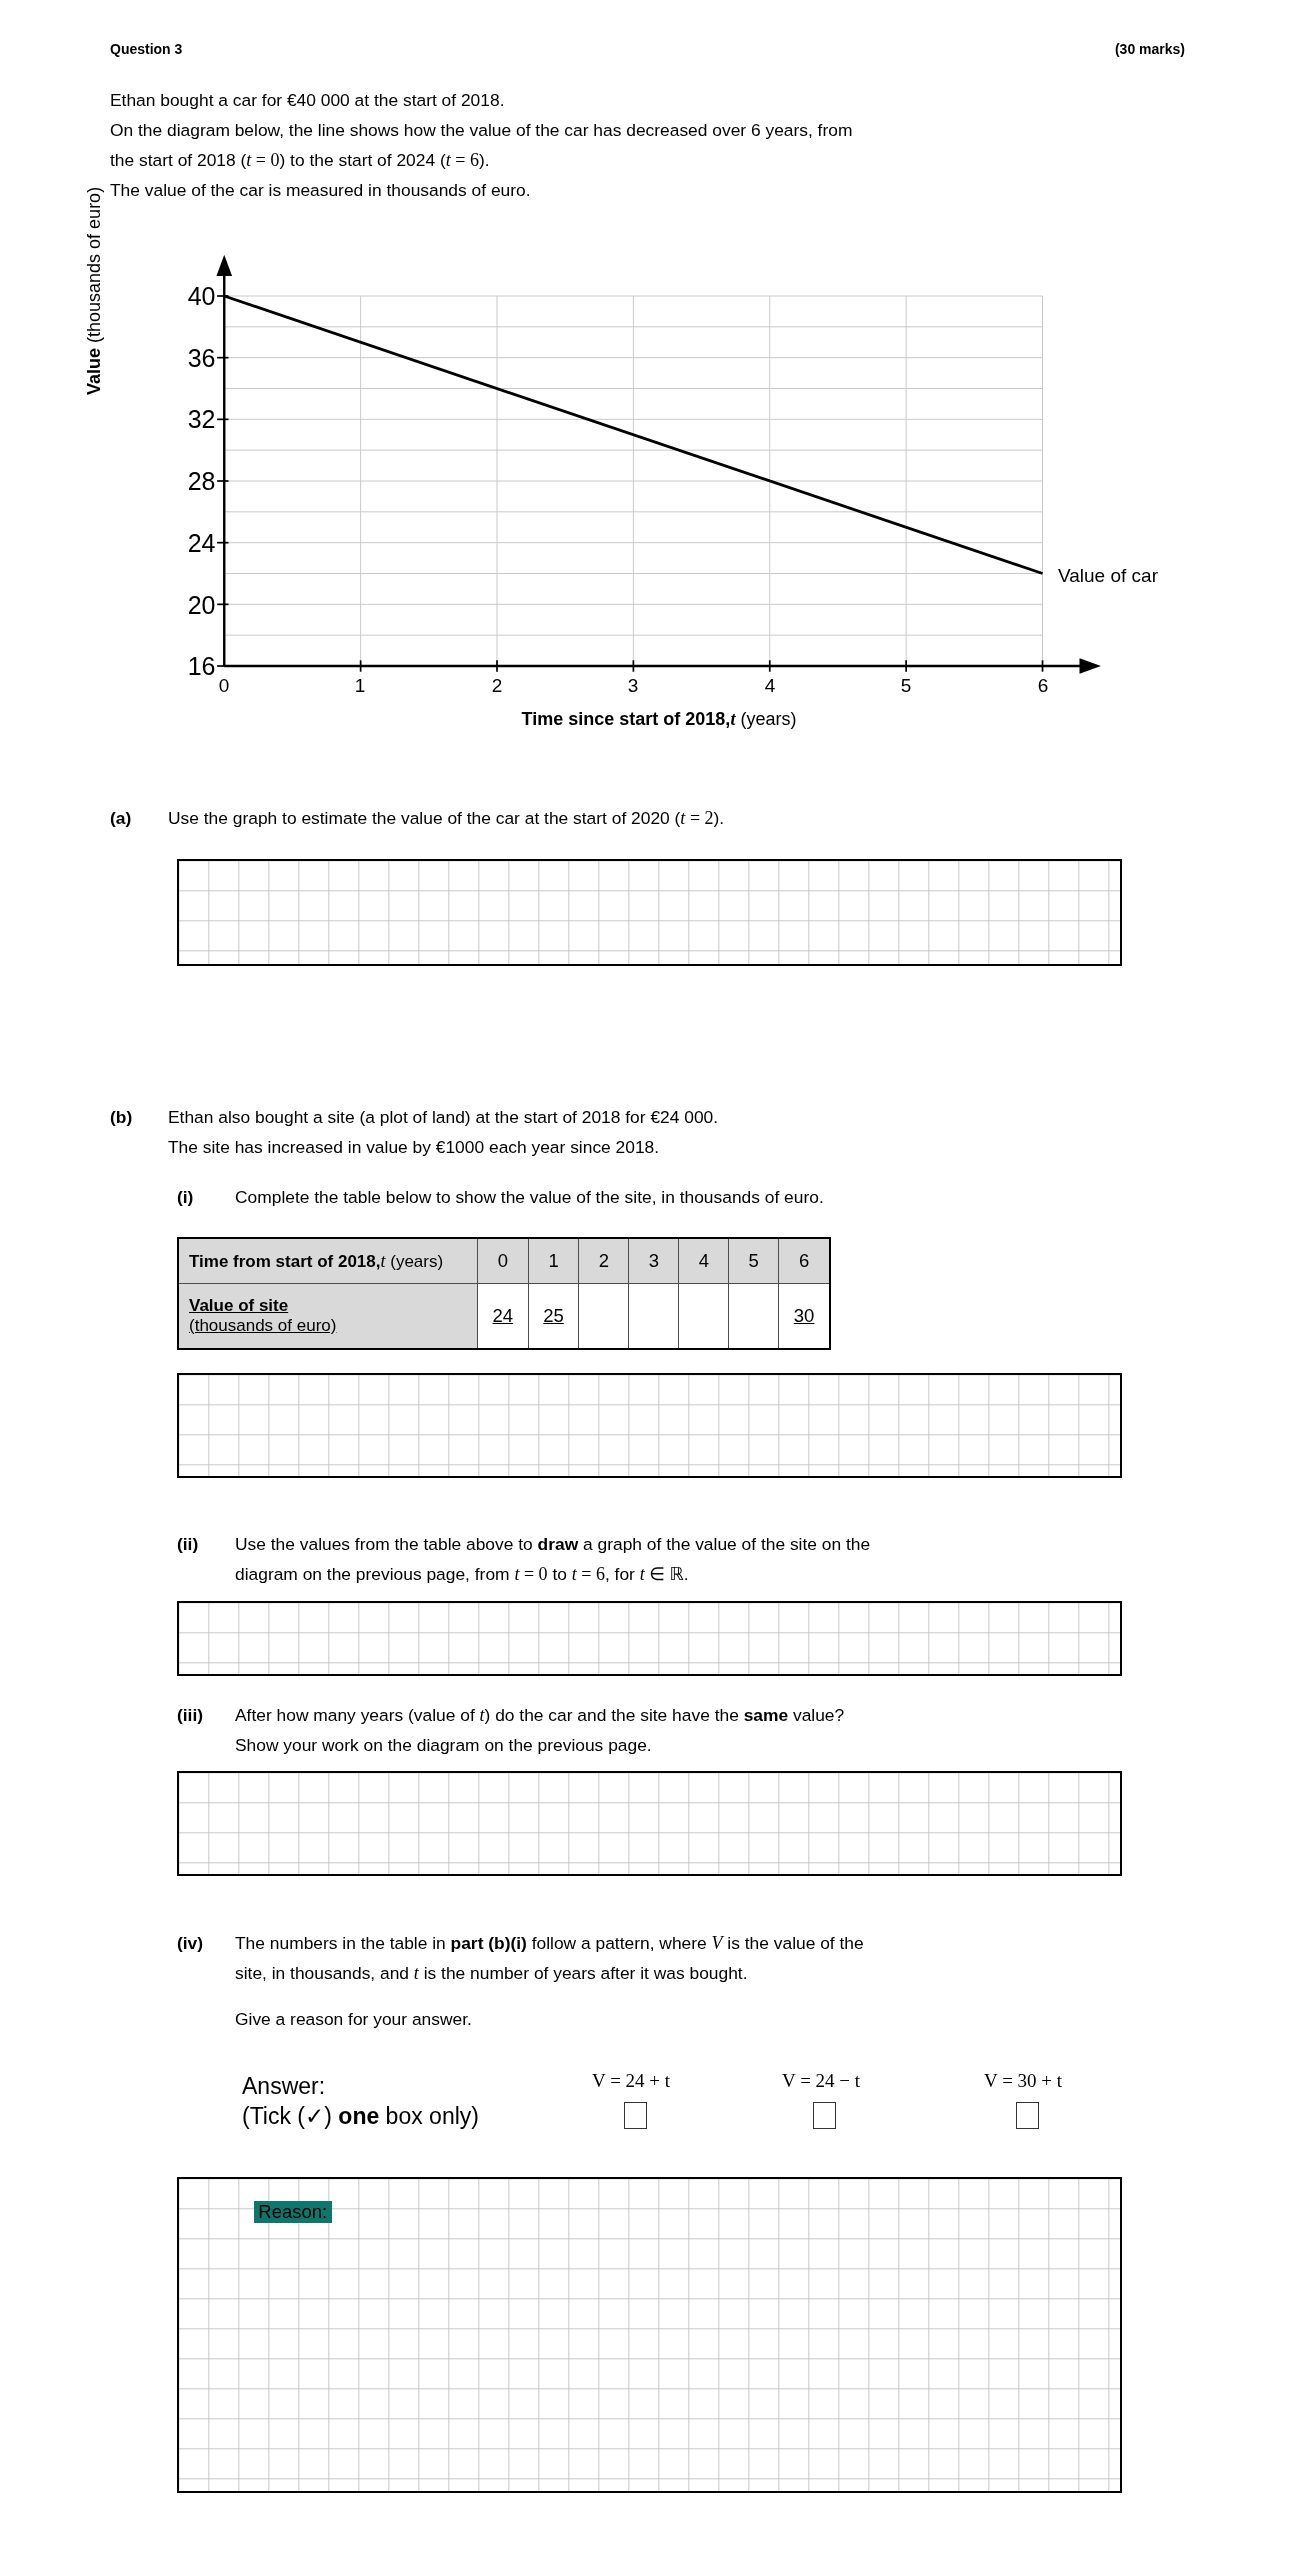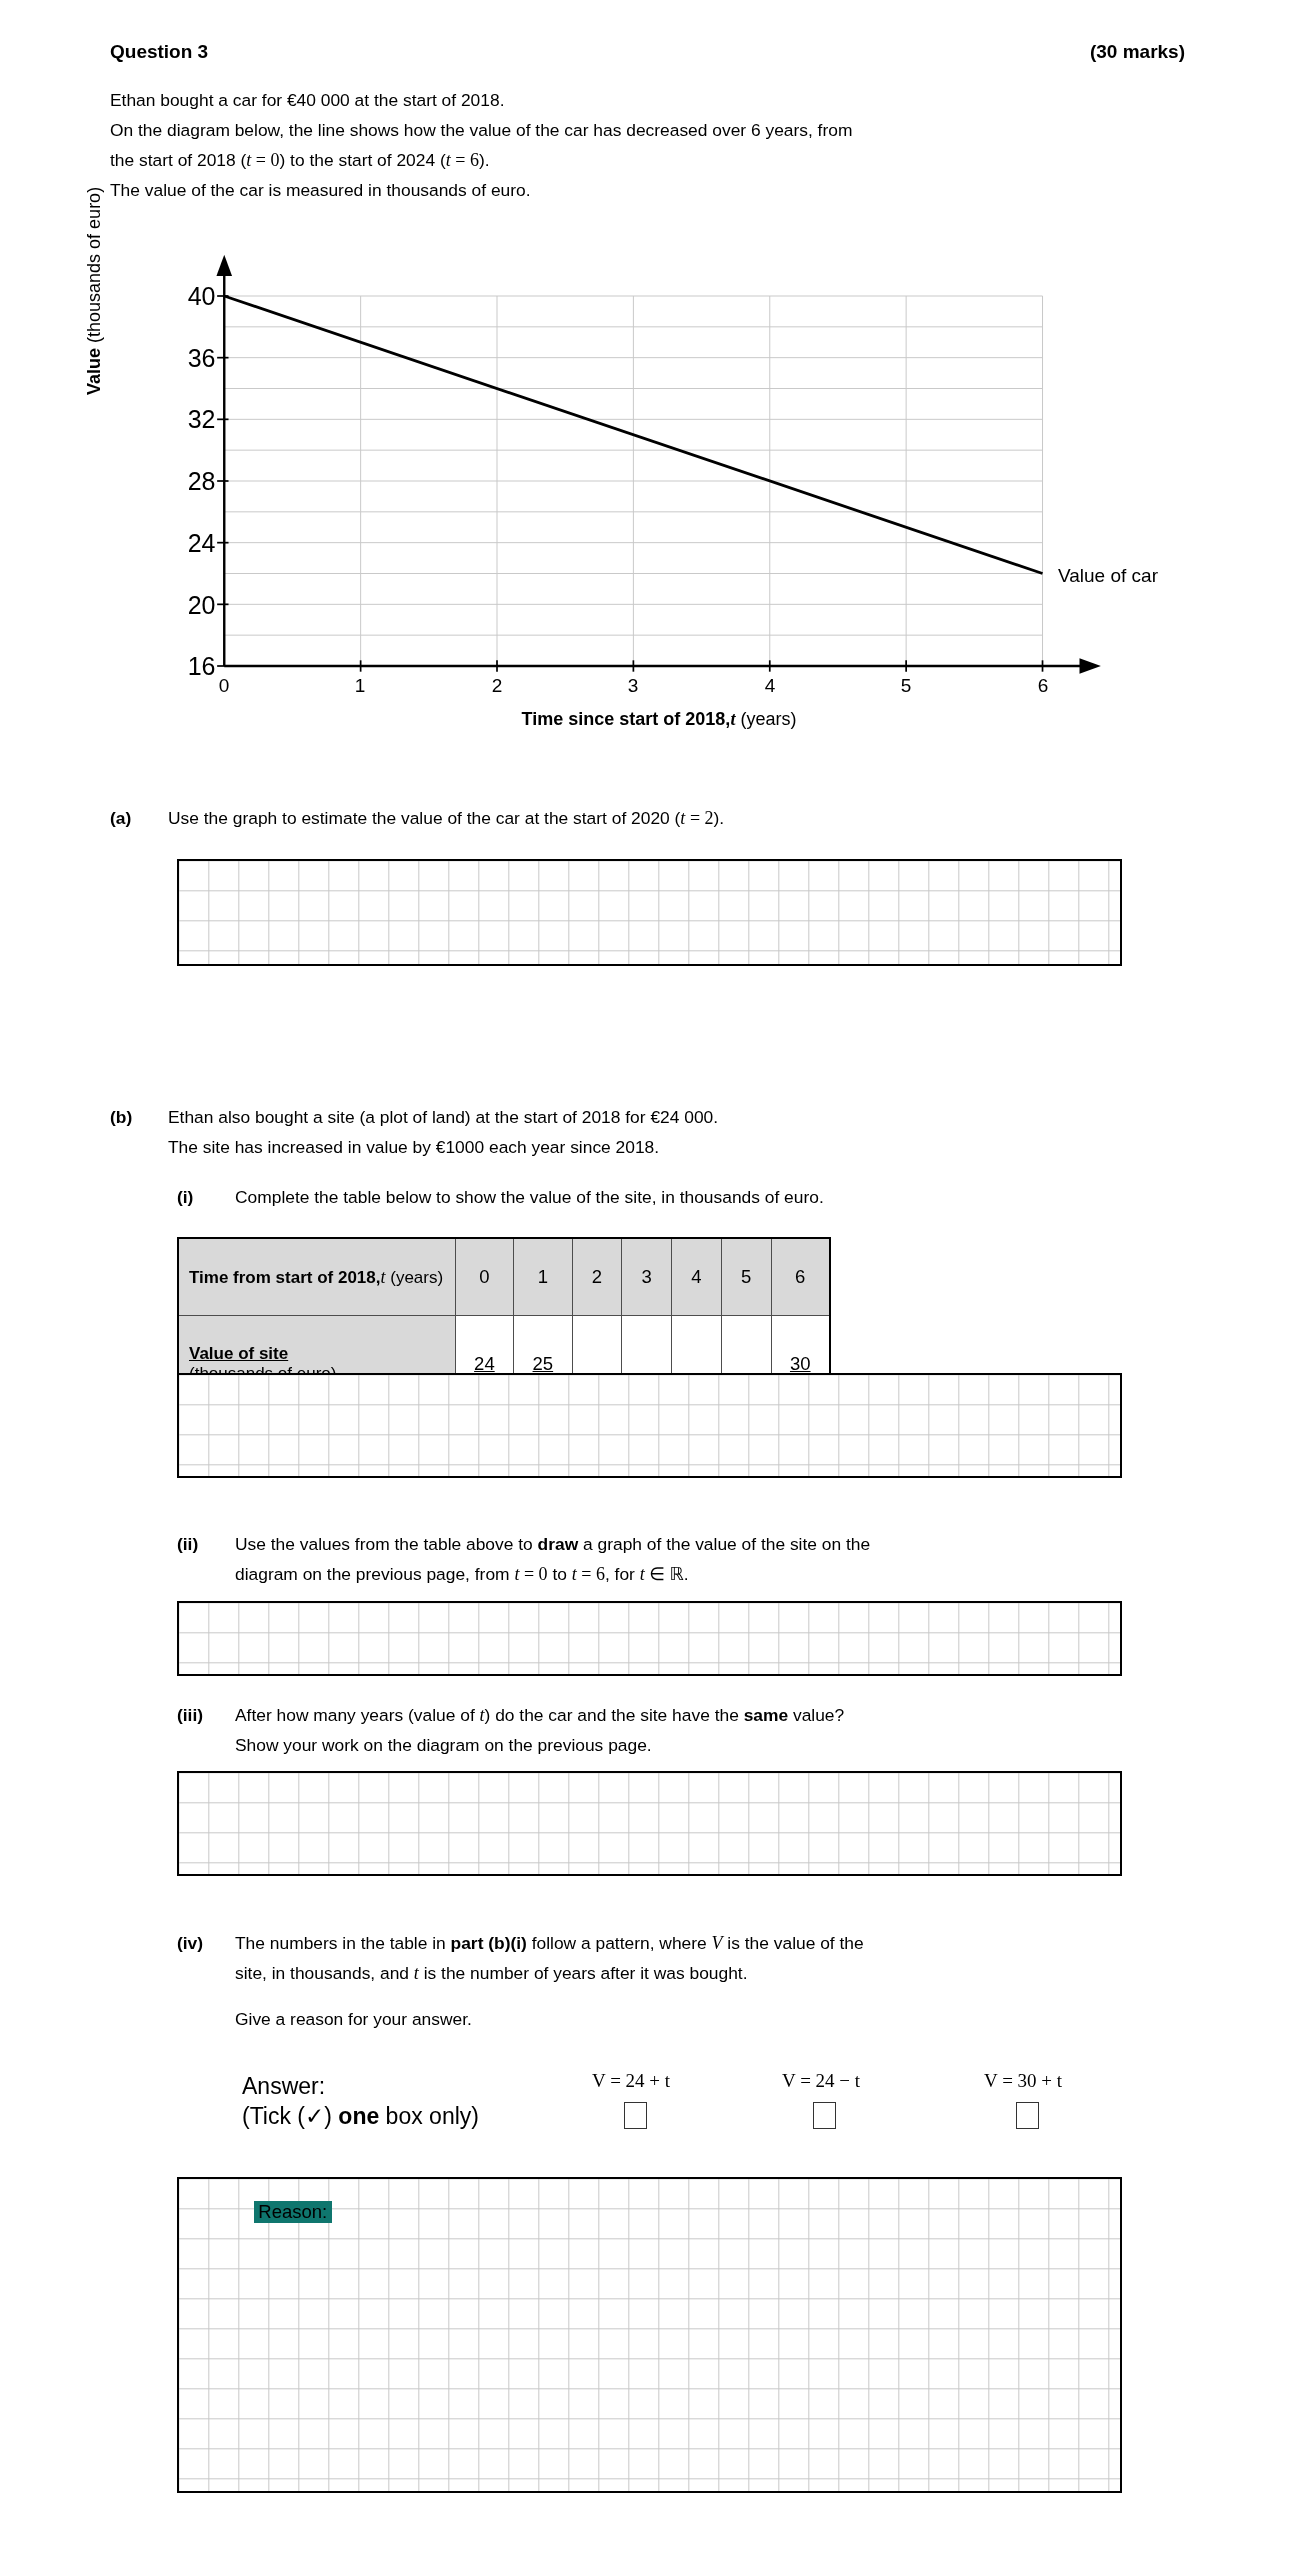--- a/index.html
+++ b/index.html
@@ -23,21 +23,21 @@
 
   
   .q-header {
     position: absolute;
     left: 110px;
     top: 41px;
     width: 1075px;
     display: flex;
     justify-content: space-between;
     align-items: flex-end;
-    font-size: 19px;
+    font-size: 14px;
     font-weight: bold;
   }
 
   
   .intro {
     position: absolute;
     left: 110px;
     top: 85px;
     width: 1018px;
     font-size: 17.4px;
@@ -155,21 +155,21 @@
   }
 
   
   .data-table {
     position: absolute;
     border-collapse: collapse;
     font-size: 17px;
   }
   .data-table td, .data-table th {
     border: 1.1px solid #4d4d4d;
-    padding: 16px;
+    padding: 0;
     text-align: center;
     font-weight: normal;
   }
   .data-table .rowlabel {
     background: #d9d9d9;
     text-align: left;
     padding-left: 10px;
     padding-right: 7.1px;
     font-weight: bold;
     white-space: nowrap;

